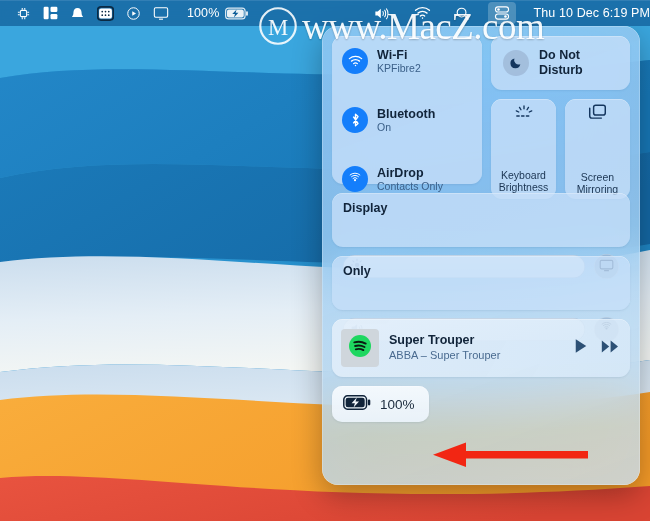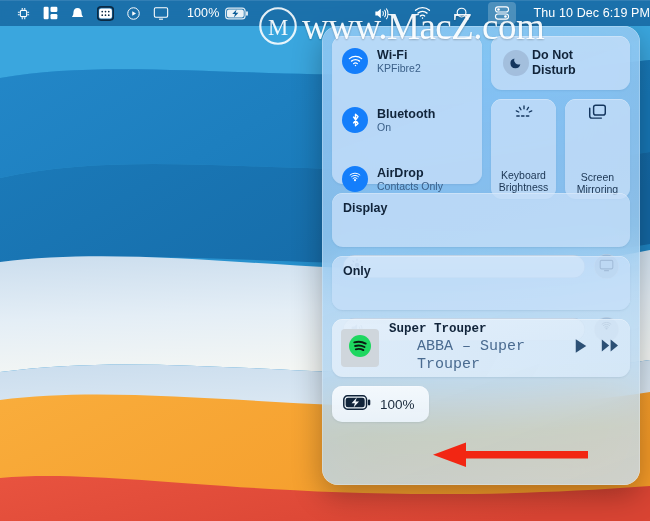--- a/index.html
+++ b/index.html
@@ -58,21 +58,21 @@
   .conn-ic {
     width:26px; height:26px; border-radius:50%;
     background:#147efb; flex:none;
     display:flex; align-items:center; justify-content:center;
   }
   .conn-tx { display:flex; flex-direction:column; line-height:1.12; }
   .conn-title { font-size:12.5px; font-weight:700; color:#11243a; }
   .conn-sub { font-size:10.5px; color:#3b6089; margin-top:1px; }
 
   .right-col { flex:1; display:flex; flex-direction:column; gap:9px; }
-  .dnd { height:66px; display:flex; align-items:center; gap:3px; padding:12px 12px; }
+  .dnd { height:66px; display:flex; align-items:center; gap:10px; padding:12px 12px; }
   .dnd-ic {
     width:26px; height:26px; border-radius:50%;
     background:rgba(150,175,205,.62); flex:none;
     display:flex; align-items:center; justify-content:center;
   }
   .dnd-label { font-size:12.5px; font-weight:700; color:#11243a; line-height:1.18; }
   .sq-row { flex:1; display:flex; gap:9px; }
   .sq { flex:1; display:flex; flex-direction:column; align-items:center; justify-content:center; gap:5px; padding:4px; }
   .sq-label { font-size:10.5px; color:#1b3552; text-align:center; line-height:1.18; font-weight:500;margin-top:40px; }
 
@@ -88,26 +88,26 @@
   }
   .aux-btn {
     width:25px; height:25px; border-radius:50%;
     background:rgba(150,178,208,.72);
     display:flex; align-items:center; justify-content:center; flex:none;
     box-shadow:0 0 0 .5px rgba(255,255,255,.35) inset;
   }
 
   
   .music { height:58px; display:flex; align-items:center; gap:10px; padding:0 11px 0 9px;
-           background:linear-gradient(120deg, rgba(226,238,250,.88), rgba(214,232,248,.86));font-family:Liberation Mono, monospace; }
+           background:linear-gradient(120deg, rgba(226,238,250,.88), rgba(214,232,248,.86)); }
   .art { width:38px; height:38px; border-radius:4px; background:#cfd6dc;
          display:flex; align-items:center; justify-content:center; flex:none; }
   .m-tx { display:flex; flex-direction:column; line-height:1.2; flex:1; min-width:0; }
   .m-title { font-size:12.5px; font-weight:700; color:#11243a; }
-  .m-sub { font-size:15px; color:#4a6b90; margin-top:1px;margin-left:28px; }
+  .m-sub { font-size:11px; color:#4a6b90; margin-top:1px; }
   .m-ctl { display:flex; align-items:center; gap:13px; flex:none; }
 
   
   .batt-wrap { flex:1; display:flex; align-items:flex-start; }
   .batt {
     height:36px; padding:0 14px 0 11px; border-radius:10px;
     background:linear-gradient(180deg, rgba(246,250,254,.94), rgba(236,244,252,.92));
     display:flex; align-items:center; gap:9px;
     box-shadow:0 .5px 0 rgba(255,255,255,.7) inset, 0 1px 2px rgba(40,70,110,.10);
   }

